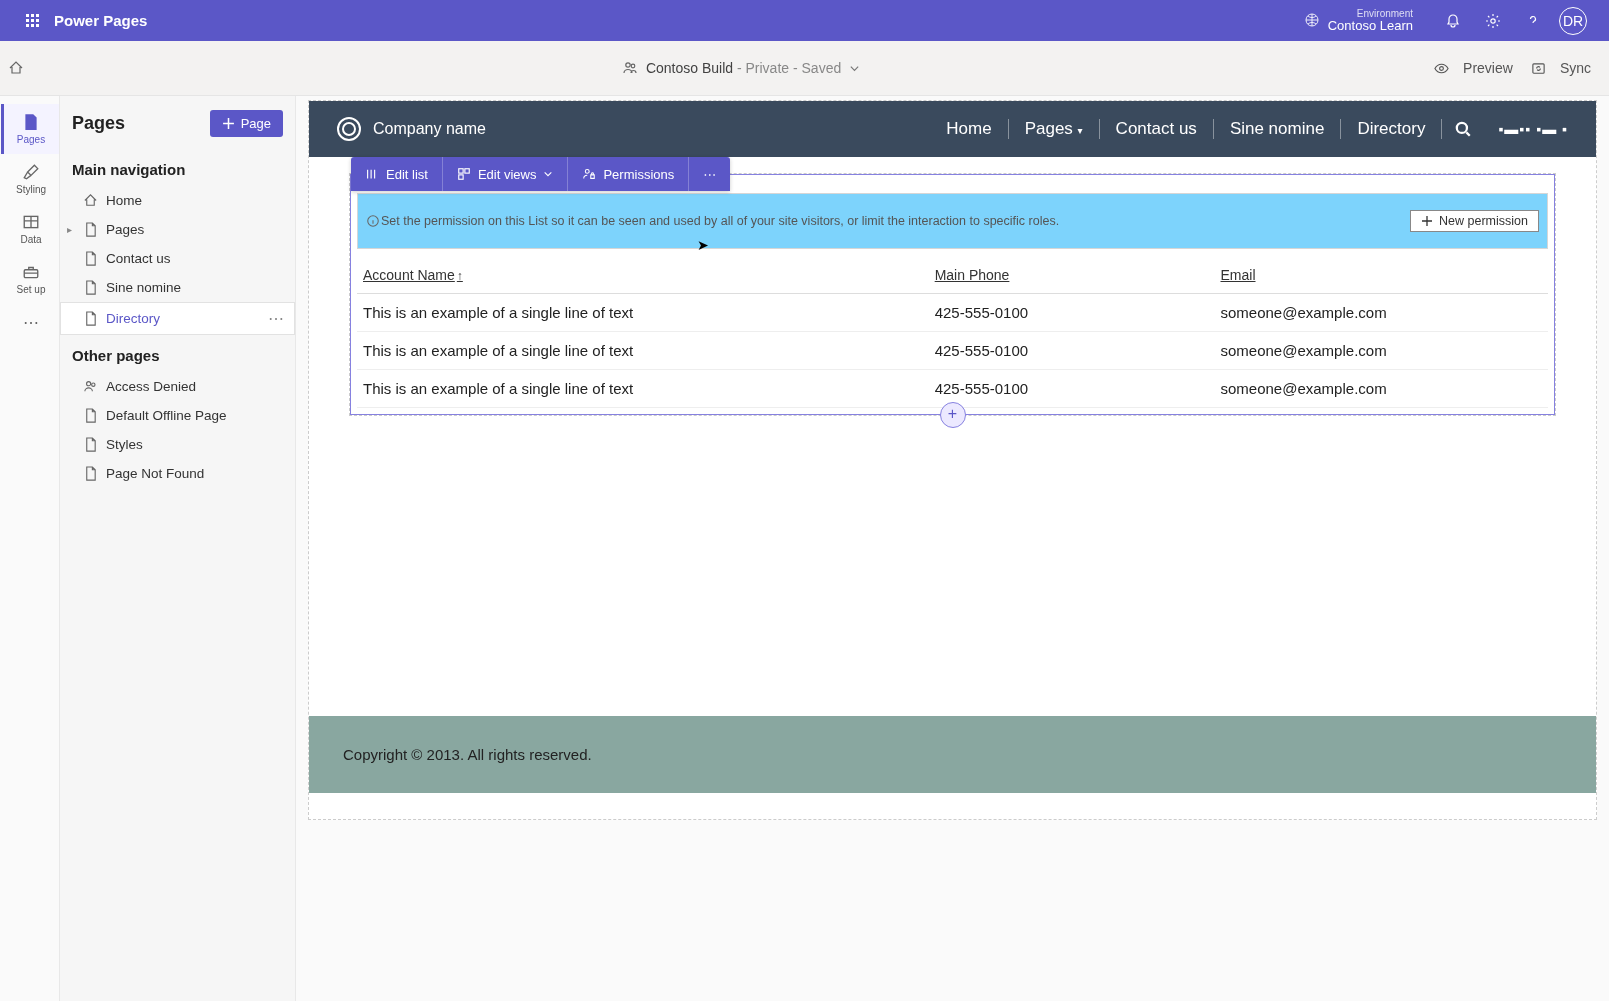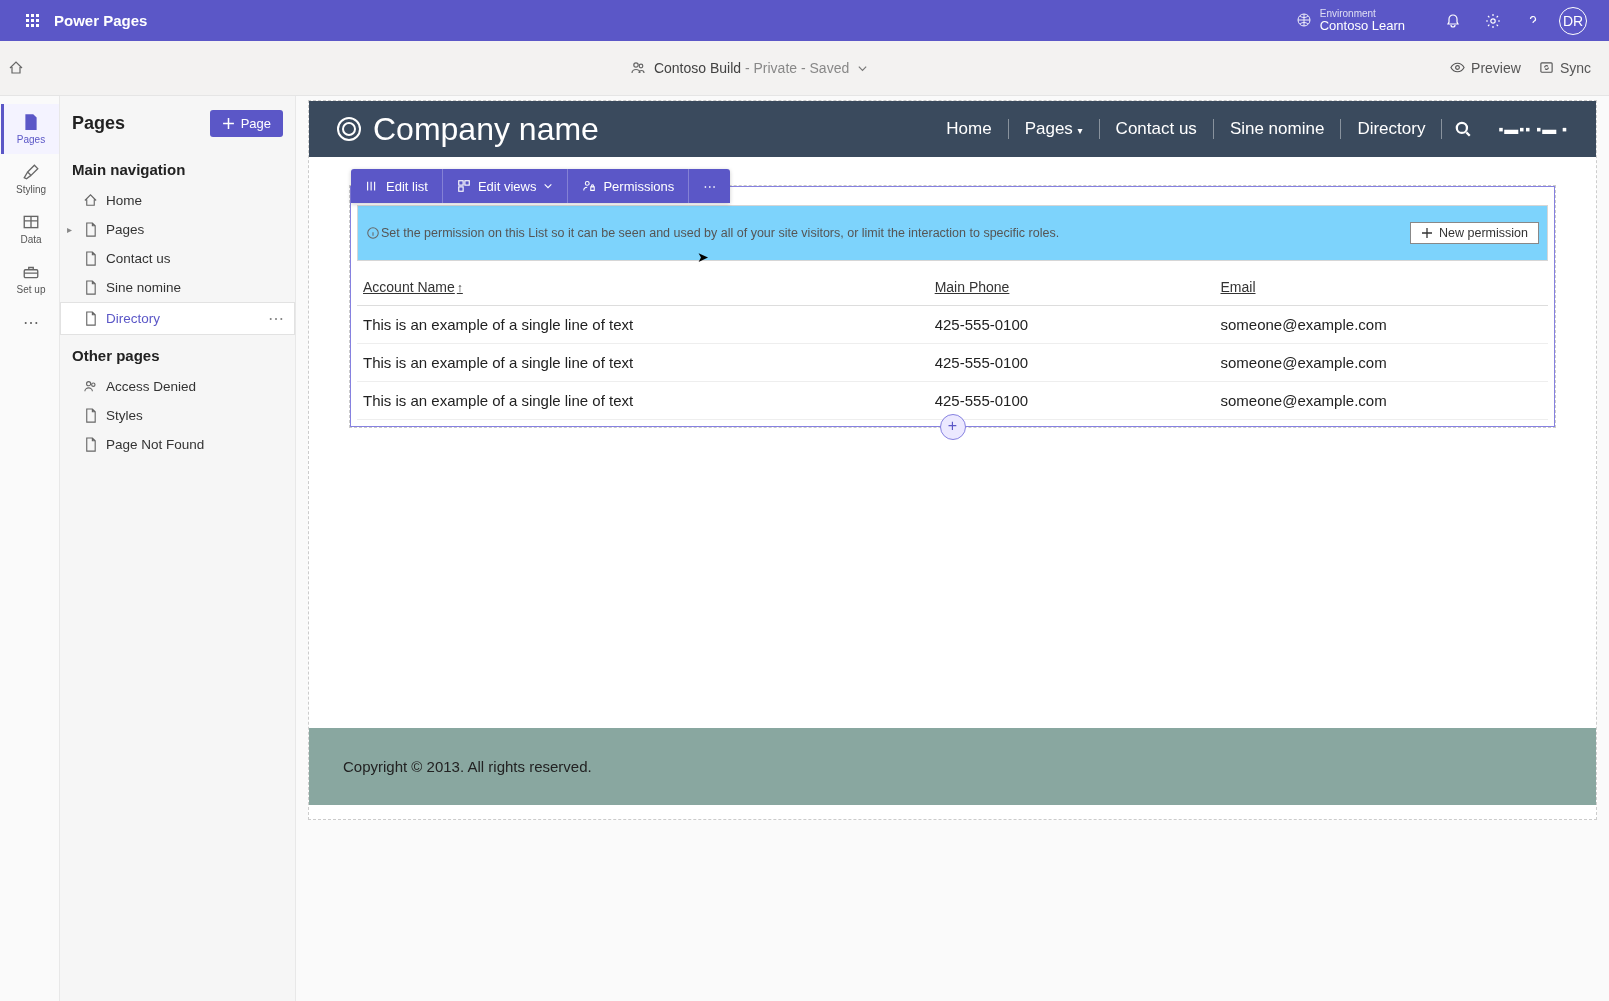--- a/index.html
+++ b/index.html
@@ -5,35 +5,35 @@
 * { box-sizing: border-box; margin: 0; padding: 0; font-family: "Segoe UI", Arial, sans-serif; }
 body { background: #f5f5f5; overflow: hidden; }
 
 
 .topbar { height: 41px; background: #5b57c7; display: flex; align-items: center; color: #fff; padding: 0 16px; }
 .topbar .waffle { width: 32px; display: flex; justify-content: center; }
 .waffle-icon { display: grid; grid-template-columns: repeat(3,3px); grid-template-rows: repeat(3,3px); gap: 2px; }
 .waffle-icon span { background: #fff; width: 3px; height: 3px; }
 .topbar .brand { font-size: 15px; font-weight: 600; margin-left: 6px; }
 .topbar .spacer { flex: 1; }
-.env { display: flex; align-items: center; gap: 8px; margin-right: 28px; }
+.env { display: flex; align-items: center; gap: 8px; margin-right: 20px; text-align: right; }
 .env .env-icon { width: 16px; height: 16px; opacity: .9; }
 .env .env-text { line-height: 1.1; }
 .env .env-label { font-size: 10px; opacity: .8; }
 .env .env-name { font-size: 13px; }
 .topbar .tb-icon { width: 40px; display: flex; justify-content: center; align-items: center; height: 40px; cursor: pointer; }
 .avatar { width: 28px; height: 28px; border: 1px solid #fff; border-radius: 50%; display: flex; align-items: center; justify-content: center; font-size: 14px; }
 
 
 .ctxbar { height: 55px; background: #f3f2f1; border-bottom: 1px solid #e5e5e5; display: flex; align-items: center; padding: 0 8px; }
 .ctxbar .home-icon { width: 40px; text-align: center; color: #555; }
 .ctxbar .center { flex: 1; display: flex; justify-content: center; align-items: center; gap: 8px; color: #424242; font-size: 14px; }
 .ctxbar .center .muted { color: #888; }
 .ctxbar .right { display: flex; gap: 18px; align-items: center; color: #555; font-size: 14px; padding-right: 10px; }
-.ctxbar .right .action { display: flex; align-items: flex-start; gap: 6px; cursor: pointer; }
+.ctxbar .right .action { display: flex; align-items: center; gap: 14px; cursor: pointer; }
 
 
 .body { display: flex; height: calc(100vh - 79px); }
 .rail { width: 60px; background: #fafafa; border-right: 1px solid #e8e8e8; display: flex; flex-direction: column; align-items: center; padding-top: 8px; }
 .rail-item { width: 58px; height: 50px; display: flex; flex-direction: column; align-items: center; justify-content: center; font-size: 10px; color: #555; cursor: pointer; gap: 3px; border-left: 3px solid transparent; }
 .rail-item.active { color: #5b57c7; border-left-color: #5b57c7; background: #f4f3ff; }
 .rail-icon { width: 18px; height: 18px; }
 
 
 .pages-panel { width: 236px; background: #f6f6f6; border-right: 1px solid #e8e8e8; display: flex; flex-direction: column; }
@@ -51,27 +51,27 @@
 
 .canvas-wrap { flex: 1; overflow: auto; background: #fafafa; }
 .canvas-toolbar { display: flex; justify-content: flex-end; align-items: center; gap: 16px; padding: 10px 18px 4px; color: #444; font-size: 13.5px; }
 .canvas-toolbar .tb { display: flex; align-items: center; gap: 6px; cursor: pointer; }
 .vscode-icon { color: #0078d4; }
 
 .site-stage { margin: 4px 12px 20px 12px; border: 1px dashed #ccc; background: #fff; min-height: 720px; position: relative; }
 .site-header { background: #3a4a5d; height: 56px; display: flex; align-items: center; padding: 0 28px; color: #fff; }
 .logo-circ { width: 24px; height: 24px; border: 2px solid #fff; border-radius: 50%; display: inline-flex; align-items: center; justify-content: center; margin-right: 12px; }
 .logo-circ::after { content: ""; width: 10px; height: 10px; border: 2px solid #fff; border-radius: 50%; }
-.site-title { font-size: 32px; font-weight: 400; }
+.site-title { font-size: 16px; font-weight: 400; }
 .site-nav { margin-left: auto; display: flex; align-items: center; gap: 0; }
 .site-nav a { color: #fff; font-size: 17px; padding: 0 16px; border-right: 1px solid rgba(255,255,255,.4); text-decoration: none; }
 .site-nav .search { padding: 0 12px; }
 .site-nav .userblob { padding-left: 14px; letter-spacing: 1px; font-size: 14px; }
 
-.component-zone { margin: 28px 40px; border: 1px dashed #ccc; padding: 0; position: relative; }
+.component-zone { margin: 16px 40px; border: 1px dashed #ccc; padding: 0; position: relative; }
 .list-outline { border: 1.5px solid #8681e0; position: relative; padding-bottom: 6px; }
 .list-toolbar { position: absolute; top: -18px; left: 0; background: #5b57c7; color: #fff; display: flex; align-items: center; height: 34px; border-radius: 3px 3px 0 0; box-shadow: 0 1px 4px rgba(0,0,0,.2); }
 .lt-item { display: flex; align-items: center; gap: 7px; padding: 0 14px; height: 100%; border-right: 1px solid rgba(255,255,255,.25); font-size: 13px; cursor: pointer; white-space: nowrap; }
 .lt-item:last-child { border-right: none; }
 
 .perm-banner { margin: 18px 6px 6px 6px; border: 1px solid #d6d6d6; background: #7dd3fc; display: flex; align-items: center; padding: 16px 8px; gap: 1px; font-size: 12.5px; color: #555; }
 .perm-banner .flex1 { flex: 1; }
 .btn-newperm { background: #fff; border: 1px solid #888; padding: 3px 10px; font-size: 12.5px; display: flex; align-items: center; gap: 6px; cursor: pointer; color: #333; }
 
 .data-table { margin: 8px 6px 0; }
@@ -270,20 +270,28 @@
     <div class="tree" id="tree-other">
         <div class="tree-item">
           <span>
             <svg class="page-icon" viewBox="0 0 16 16" fill="none" stroke="currentColor" stroke-width="1.2">
               <circle cx="6" cy="5" r="2.2"></circle>
               <circle cx="11" cy="6" r="1.8"></circle>
               <path d="M2 13c0-2 2-3.5 4-3.5s4 1.5 4 3.5"></path>
             </svg>
           </span>
           <span>Access Denied</span>
+        </div>
+        <div class="tree-item">
+          <span>
+            <svg class="page-icon" viewBox="0 0 16 16" fill="none" stroke="currentColor" stroke-width="1.2">
+              <path d="M4 1h6l3 3v11H4zM10 1v3h3"></path>
+            </svg>
+          </span>
+          <span>Default Offline Page</span>
         </div>
         <div class="tree-item">
           <span>
             <svg class="page-icon" viewBox="0 0 16 16" fill="none" stroke="currentColor" stroke-width="1.2">
               <path d="M4 1h6l3 3v11H4zM10 1v3h3"></path>
             </svg>
           </span>
           <span>Styles</span>
         </div>
         <div class="tree-item">

